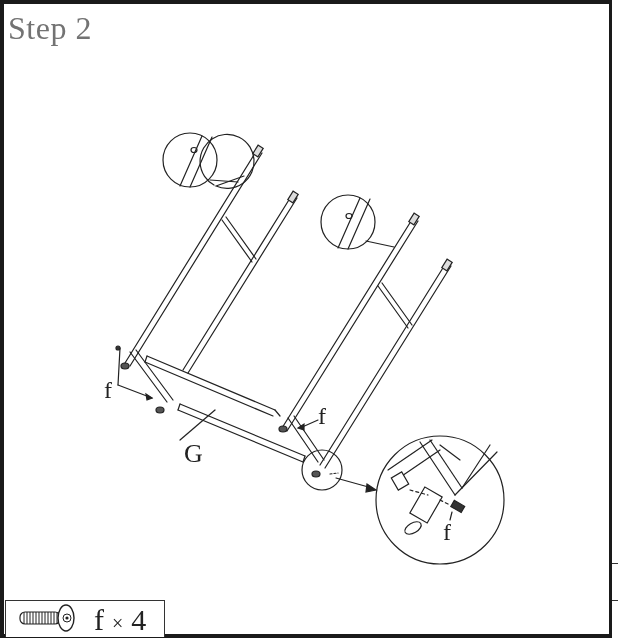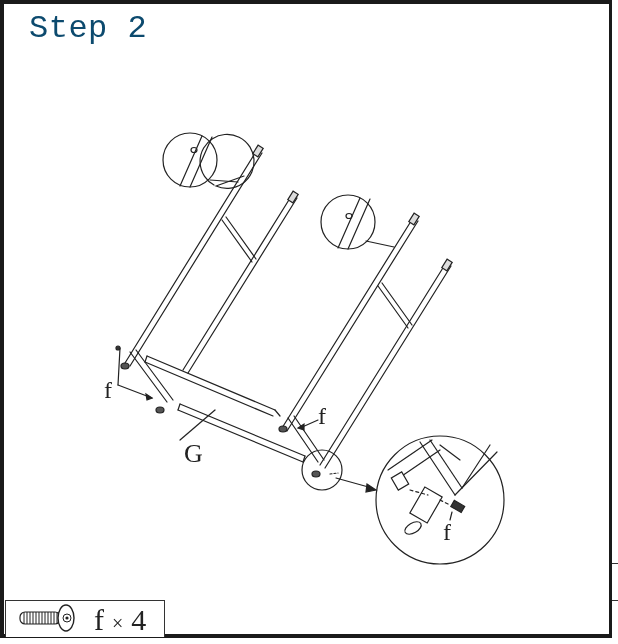--- a/index.html
+++ b/index.html
@@ -5,22 +5,22 @@
   html, body { margin:0; padding:0; background:#ffffff; }
   body { width:618px; height:644px; position:relative; overflow:hidden; }
   .frame {
     position:absolute; left:0; top:0; width:612px; height:638px;
     border-left:4px solid #1a1a1a; border-top:4px solid #1a1a1a;
     border-bottom:4px solid #1a1a1a; border-right:3px solid #1a1a1a;
     box-sizing:border-box;
   }
   .right-tick { position:absolute; left:612px; width:6px; height:1px; background:#333; }
   .step-title {
-    position:absolute; left:29px; top:10px;
-    font-family:Liberation Mono, monospace; font-size:32px; color:#0c4a6e;
+    position:absolute; left:8px; top:10px;
+    font-family:Liberation Serif, serif; font-size:32px; color:#737373;
     letter-spacing:0.5px;
   }
   .drawing { position:absolute; left:0; top:0; }
   .parts-box {
     position:absolute; left:5px; top:600px; width:160px; height:37px;
     border:1px solid #333; border-bottom:none; box-sizing:border-box; background:#fff;
   }
   .parts-label {
     position:absolute; left:88px; top:2px;
     font-family:"Liberation Serif", serif; font-size:30px; color:#222;

